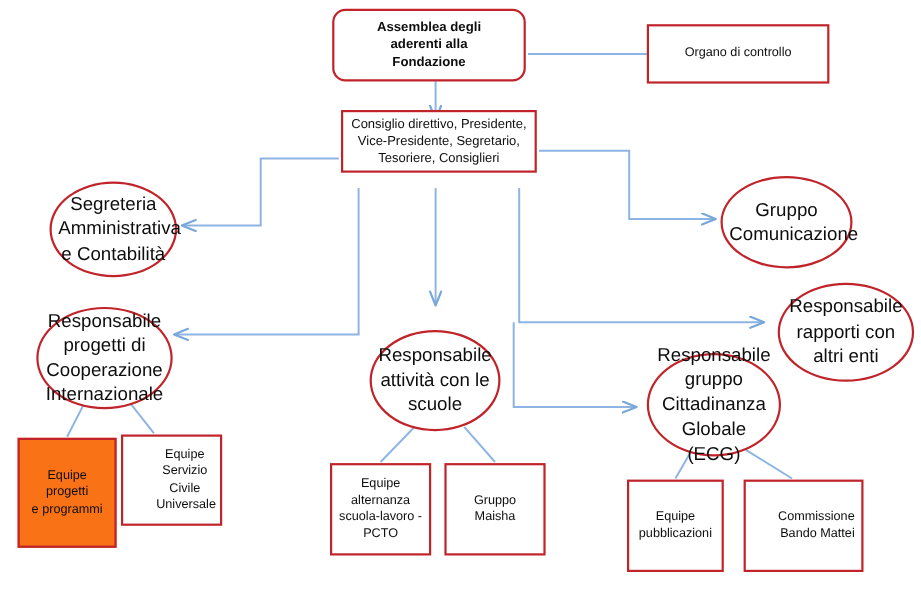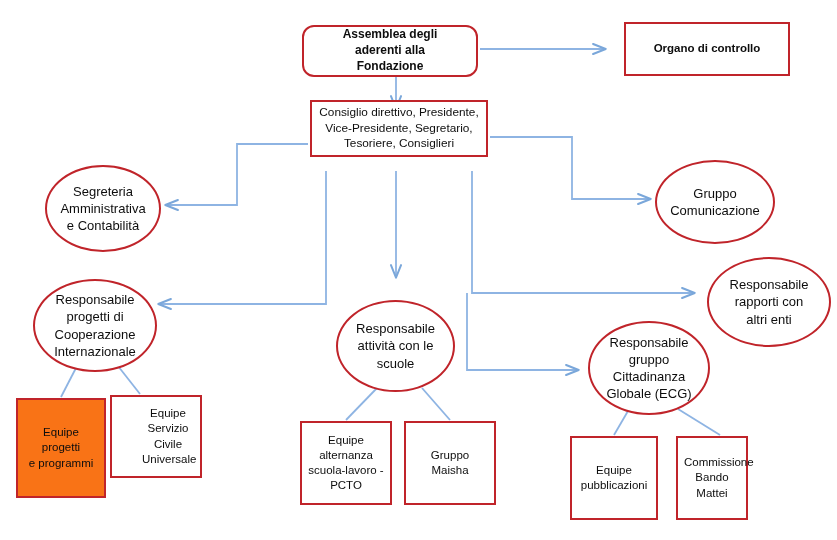--- a/index.html
+++ b/index.html
@@ -48,21 +48,21 @@
     font-weight: bold;
     font-size: 12px;
   }
   .node-rect.board {
     font-size: 11.8px;
   }
   .node-ellipse {
     border: 2.5px solid #c0242a;
     background: #ffffff;
     border-radius: 50%;
-    font-size: 13px;
+    font-size: 17px;
   }
   .node-label {
     display: block;
     width: 100%;
     padding: 0 6px;
     box-sizing: border-box;
   }
 </style>
 </head>
 <body>
@@ -87,24 +87,24 @@
         <polyline points="77,366 61,397" fill="none" stroke="#8eb4e3" stroke-width="1.8" stroke-linecap="butt" stroke-linejoin="miter"></polyline>
         <polyline points="118,366 140,394" fill="none" stroke="#8eb4e3" stroke-width="1.8" stroke-linecap="butt" stroke-linejoin="miter"></polyline>
         <polyline points="377,388 346,420" fill="none" stroke="#8eb4e3" stroke-width="1.8" stroke-linecap="butt" stroke-linejoin="miter"></polyline>
         <polyline points="422,388 450,420" fill="none" stroke="#8eb4e3" stroke-width="1.8" stroke-linecap="butt" stroke-linejoin="miter"></polyline>
         <polyline points="628,411 614,435" fill="none" stroke="#8eb4e3" stroke-width="1.8" stroke-linecap="butt" stroke-linejoin="miter"></polyline>
         <polyline points="678,409 720,435" fill="none" stroke="#8eb4e3" stroke-width="1.8" stroke-linecap="butt" stroke-linejoin="miter"></polyline>
       </g>
   </svg>
 
   <div id="node-layer">
-      <div class="node node-rect rounded" style="left: 302px; top: 8px; width: 176px; height: 52px; border-color: rgb(192, 36, 42); background: rgb(255, 255, 255); color: rgb(13, 13, 13); margin-top: 17px;"><span class="node-label">Assemblea degli
+      <div class="node node-rect rounded" style="left: 302px; top: 8px; width: 176px; height: 66px; border-color: rgb(192, 36, 42); background: rgb(255, 255, 255); color: rgb(13, 13, 13);"><span class="node-label">Assemblea degli
 aderenti alla
 Fondazione</span></div>
-      <div class="node node-rect" style="left: 624px; top: 22px; width: 166px; height: 54px; border-color: rgb(192, 36, 42); background: rgb(255, 255, 255); color: rgb(13, 13, 13); font-weight: bold;"><span class="node-label">Organo di controllo</span></div>
+      <div class="node node-rect" style="left: 588px; top: 22px; width: 166px; height: 54px; border-color: rgb(192, 36, 42); background: rgb(255, 255, 255); color: rgb(13, 13, 13);"><span class="node-label">Organo di controllo</span></div>
       <div class="node node-rect board" style="left: 310px; top: 100px; width: 178px; height: 57px; border-color: rgb(192, 36, 42); background: rgb(255, 255, 255); color: rgb(13, 13, 13);"><span class="node-label">Consiglio direttivo, Presidente,
 Vice-Presidente, Segretario,
 Tesoriere, Consiglieri</span></div>
       <div class="node node-ellipse" style="left: 45px; top: 165px; width: 116px; height: 87px; border-color: rgb(192, 36, 42); background: rgb(255, 255, 255); color: rgb(13, 13, 13);"><span class="node-label">Segreteria
 Amministrativa
 e Contabilità</span></div>
       <div class="node node-ellipse" style="left: 655px; top: 160px; width: 120px; height: 84px; border-color: rgb(192, 36, 42); background: rgb(255, 255, 255); color: rgb(13, 13, 13);"><span class="node-label">Gruppo
 Comunicazione</span></div>
       <div class="node node-ellipse" style="left: 33px; top: 279px; width: 124px; height: 93px; border-color: rgb(192, 36, 42); background: rgb(255, 255, 255); color: rgb(13, 13, 13);"><span class="node-label">Responsabile
 progetti di
@@ -126,17 +126,17 @@
 Civile
 Universale</span></div>
       <div class="node node-rect" style="left: 300px; top: 421px; width: 92px; height: 84px; border-color: rgb(192, 36, 42); background: rgb(255, 255, 255); color: rgb(13, 13, 13);"><span class="node-label">Equipe
 alternanza
 scuola-lavoro -
 PCTO</span></div>
       <div class="node node-rect" style="left: 404px; top: 421px; width: 92px; height: 84px; border-color: rgb(192, 36, 42); background: rgb(255, 255, 255); color: rgb(13, 13, 13);"><span class="node-label">Gruppo
 Maisha</span></div>
       <div class="node node-rect" style="left: 570px; top: 436px; width: 88px; height: 84px; border-color: rgb(192, 36, 42); background: rgb(255, 255, 255); color: rgb(13, 13, 13);"><span class="node-label">Equipe
 pubblicazioni</span></div>
-      <div class="node node-rect" style="left: 676px; top: 436px; width: 72px; height: 84px; border-color: rgb(192, 36, 42); background: rgb(255, 255, 255); color: rgb(13, 13, 13);"><span class="node-label">Commissione
+      <div class="node node-rect" style="left: 676px; top: 436px; width: 109px; height: 84px; border-color: rgb(192, 36, 42); background: rgb(255, 255, 255); color: rgb(13, 13, 13); text-align: right;"><span class="node-label">Commissione
 Bando Mattei</span></div>
     </div>
 
 </div>
 
 </body></html>

